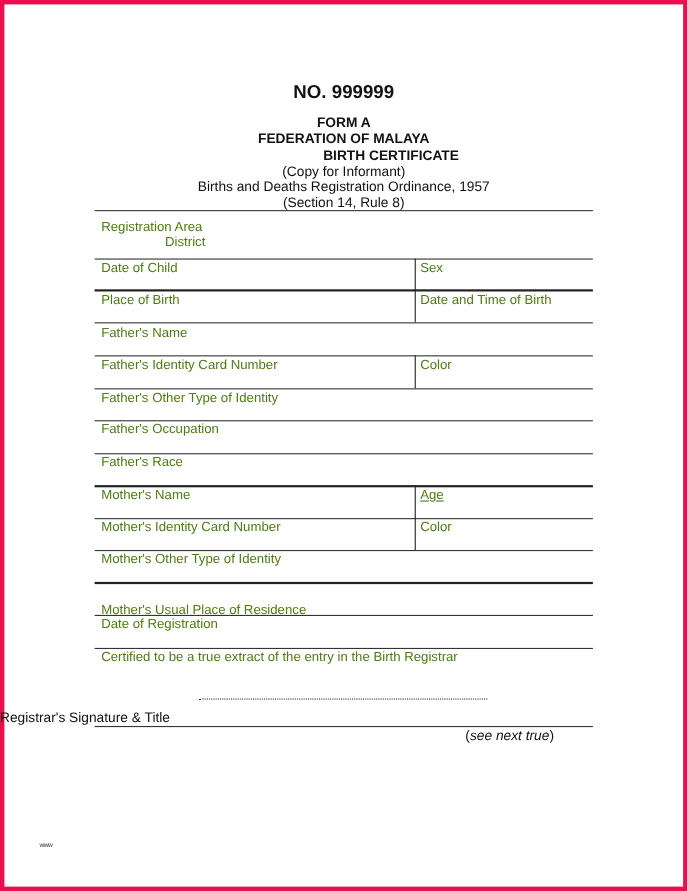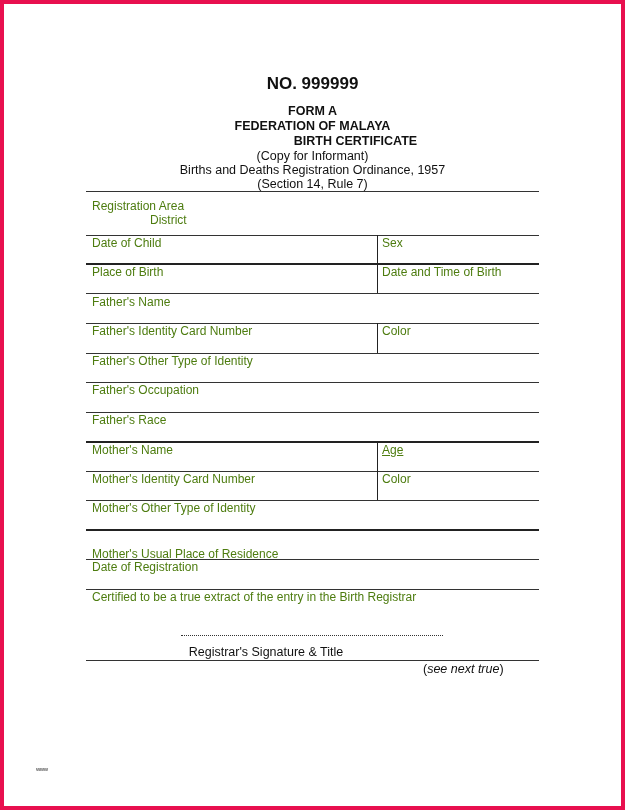--- a/index.html
+++ b/index.html
@@ -6,38 +6,38 @@
   body { width:625px; height:810px; position:relative; background:#fff; font-family:"Liberation Sans", sans-serif; color:#111; overflow:hidden; }
   .frame { position:absolute; left:0; top:0; width:625px; height:810px; box-sizing:border-box; border:4px solid #e8104f; pointer-events:none; }
   .title-no { position:absolute; left:0; width:625px; top:74px; text-align:center; font-size:17px; font-weight:bold; }
   .hdr { position:absolute; left:0; width:625px; text-align:center; font-size:12.5px; line-height:14px; }
   .hdr.b { font-weight:bold; }
   .hline { position:absolute; left:86px; width:453px; height:0; border-top:1px solid #333; }
   .hline.thick { border-top:2px solid #222; }
   .vline { position:absolute; left:377px; width:0; border-left:1px solid #222; }
   .lbl { position:absolute; font-size:12px; white-space:nowrap; color:#4d7c0f; }
   .dots { position:absolute; left:181px; top:635px; width:262px; border-top:1px dotted #333; }
-  .sig { position:absolute; left:0; width:532px; top:645px; text-align:center; font-size:12.5px; }
+  .sig { position:absolute; left:0; width:532px; top:645px; text-align:left; font-size:12.5px; }
   .next { position:absolute; left:423px; top:662px; font-size:12.5px; }
   .next i { font-style:italic; }
   .wm { position:absolute; left:36px; top:766px; font-size:6px; color:#333; letter-spacing:-0.5px; }
 </style>
 </head>
 <body>
 
 <div class="frame"></div>
 
 <div class="title-no">NO. 999999</div>
 
 <div class="hdr b" style="top:104px;">FORM A</div>
 <div class="hdr b" style="top:119px;">FEDERATION OF MALAYA</div>
 <div class="hdr b" style="top:134px;padding-left:43px;">BIRTH CERTIFICATE</div>
 <div class="hdr" style="top:149px;">(Copy for Informant)</div>
 <div class="hdr" style="top:163px;">Births and Deaths Registration Ordinance, 1957</div>
-<div class="hdr" style="top:177px;">(Section 14, Rule 7)</div>
+<div class="hdr" style="top:177px;">(Section 14, Rule 8)</div>
 
 <div class="hline" style="top:191px;"></div>
 <div class="lbl" style="left:92px;top:199px;">Registration Area</div>
 <div class="lbl" style="left:150px;top:213px;">District</div>
 
 <div class="hline" style="top:235px;"></div>
 <div class="lbl" style="left:92px;top:236px;">Date of Child</div>
 <div class="lbl" style="left:382px;top:236px;">Sex</div>
 
 <div class="hline thick" style="top:263px;"></div>

